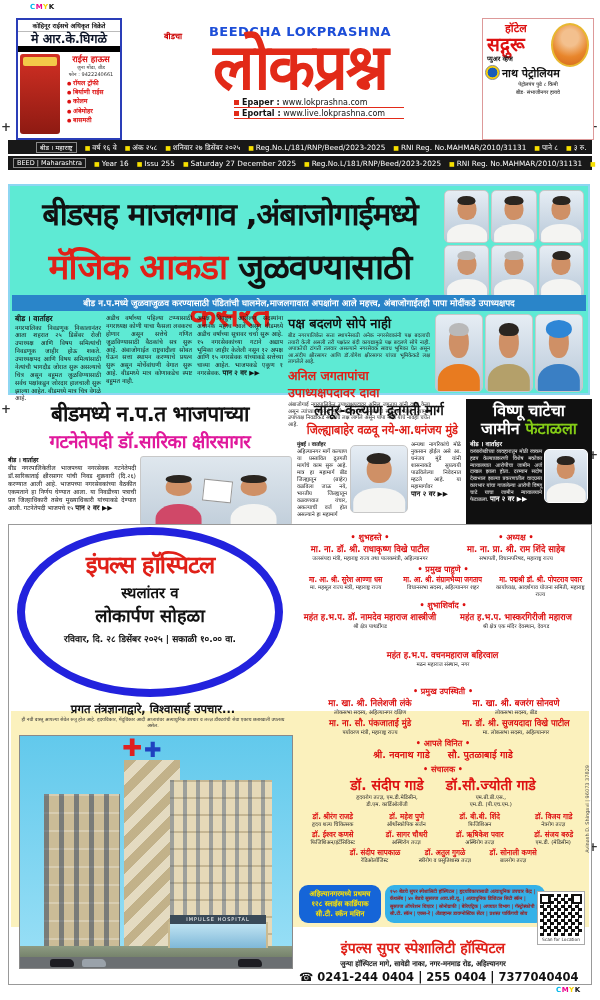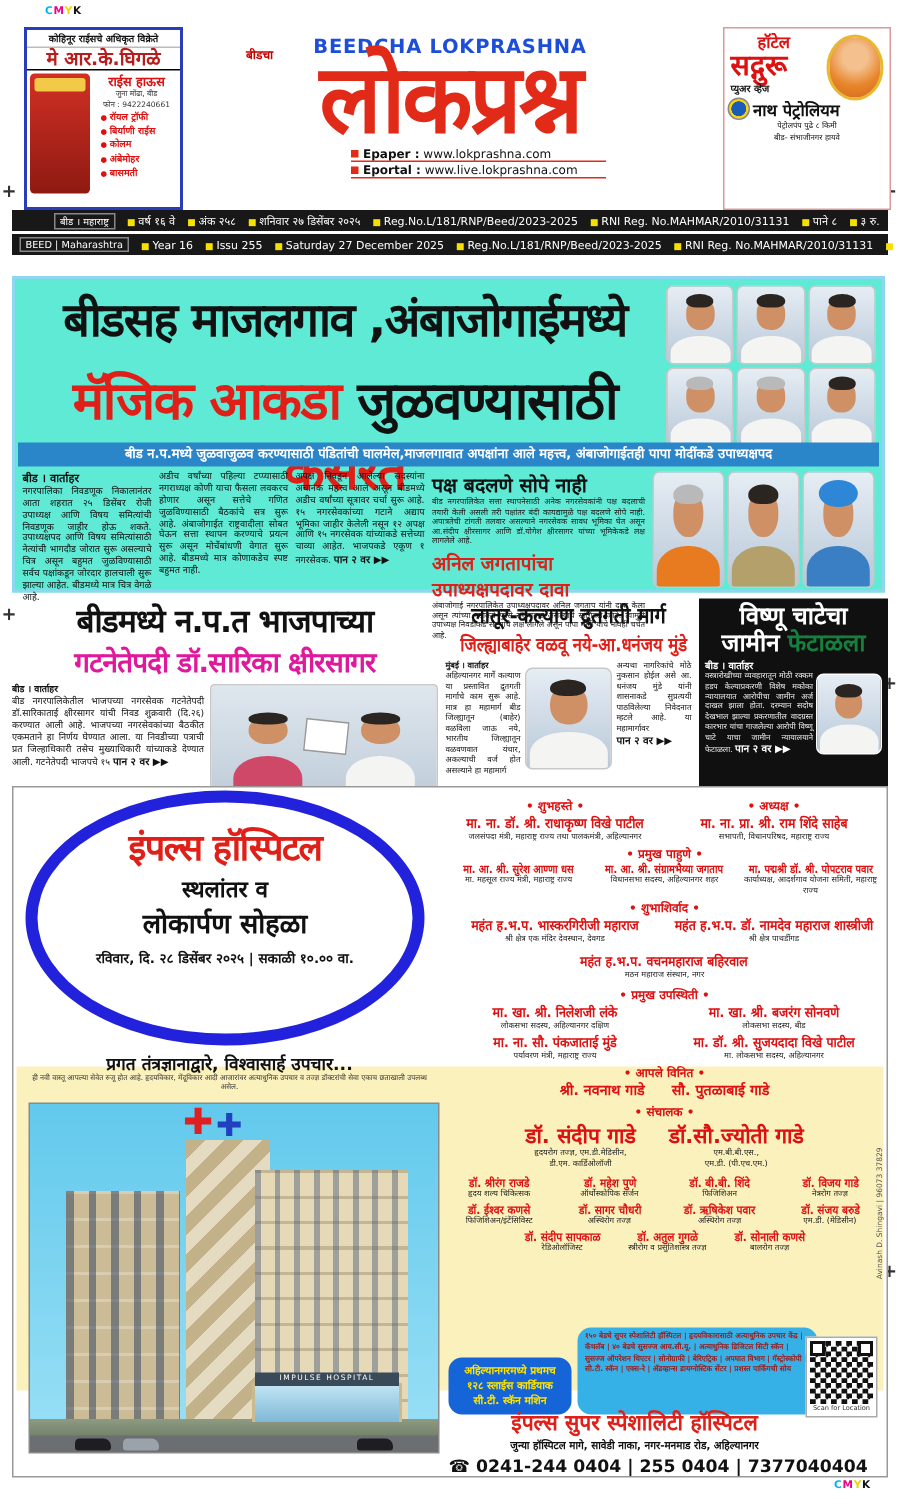--- a/index.html
+++ b/index.html
@@ -6,21 +6,21 @@
   .page{position:relative;width:600px;height:1000px;background:#fff;margin:0 auto;
         font-family:"DejaVu Sans",sans-serif;overflow:hidden;color:#111;}
   .crop{position:absolute;font-size:12px;color:#333;font-weight:bold;}
   .cmyk{position:absolute;font-size:7px;font-weight:bold;letter-spacing:.5px;}
   .cmyk span:nth-child(1){color:#00b7eb}.cmyk span:nth-child(2){color:#ec008c}
   .cmyk span:nth-child(3){color:#f7d000}.cmyk span:nth-child(4){color:#111}
 
   
   .left-ad{position:absolute;left:16px;top:18px;width:106px;height:122px;border:2px solid #2a3db8;background:#fff;box-sizing:border-box;}
   .la-tag{font-size:6.4px;font-weight:bold;text-align:center;padding:1px 0;border-bottom:1px solid #bbb;}
-  .la-name{color:#b91c1c;font-weight:bold;font-size:12.5px;text-align:center;border-bottom:1px solid #000000;line-height:1.15;}
+  .la-name{color:#0f172a;font-weight:bold;font-size:12.5px;text-align:center;border-bottom:6px solid #000000;line-height:1.15;}
   .la-row{display:flex;height:86px;}
   .bag{width:40px;height:80px;margin:2px;background:linear-gradient(#d23024,#8e1a12);border-radius:3px;position:relative;flex:none;}
   .bag::before{content:"";position:absolute;left:3px;top:3px;right:3px;height:9px;background:#f3c948;border-radius:2px;}
   .bag::after{content:"";position:absolute;left:5px;top:30px;right:5px;bottom:6px;border-radius:5px;
       background:#f3efe4 radial-gradient(circle at 30% 30%,#c03 1px,transparent 2px),
       radial-gradient(circle at 70% 60%,#2a2 1px,#f3efe4 2px);}
   .la-right{flex:1;padding:1px 2px;text-align:center;}
   .la-shop{color:#d11;font-weight:bold;font-size:8.5px;}
   .la-addr{font-size:5px;color:#333;line-height:1.25;}
   .la-items{margin-top:1px;text-align:left;padding-left:3px;}
@@ -103,21 +103,21 @@
   .s2-photo{flex:1;height:68px;}
   .story3{position:absolute;left:297px;top:399px;width:164px;height:119px;}
   .s3h1{font-size:14.5px;font-weight:900;text-align:center;white-space:nowrap;transform:scaleX(.92);transform-origin:center;}
   .s3h2{font-size:12.5px;font-weight:900;color:#e02018;text-align:center;white-space:nowrap;transform:scaleX(.88);transform-origin:center;margin-top:2px;}
   .s3-row{display:flex;gap:3px;margin-top:3px;}
   .s3-col{flex:1;font-size:5.4px;line-height:1.3;text-align:justify;}
   .s3-photo{width:56px;height:66px;flex:none;align-self:flex-start;margin-top:4px;}
   .story4{position:absolute;left:466px;top:399px;width:126px;height:135px;background:#101010;color:#fff;box-sizing:border-box;padding:3px 4px;}
   .s4h1{font-size:16px;font-weight:900;text-align:center;line-height:1.1;}
   .s4h2{font-size:16px;font-weight:900;text-align:center;line-height:1.1;}
-  .ylw{color:#15803d;}
+  .ylw{color:#84cc16;}
   .s4-date{font-size:6.4px;font-weight:bold;margin-top:2px;}
   .s4-photo{float:right;width:42px;height:52px;margin:1px 0 1px 2px;border:1px solid #fff;}
   .s4-body{font-size:5.2px;line-height:1.3;text-align:justify;color:#eee;}
   .s4 .more{color:#fff;}
 
   
   .ad{position:absolute;left:8px;top:524px;width:584px;height:461px;border:1px solid #999;box-sizing:border-box;background:#fff;}
   .ad-yellow{position:absolute;left:2px;right:2px;top:186px;height:216px;background:#fbf1bd;}
   .circle{position:absolute;left:8px;top:2px;width:266px;height:170px;border-radius:50%;border:8px solid #2222dd;background:#fff;
       box-sizing:border-box;text-align:center;z-index:3;padding-top:12px;}
@@ -159,21 +159,21 @@
   .host{color:#d11;font-weight:bold;font-size:9.5px;}
   .dirs{display:flex;justify-content:center;gap:22px;margin-top:1px;}
   .dir{text-align:center;}
   .dir .g-name{font-size:14px;}
   .docs{display:grid;grid-template-columns:repeat(4,1fr);gap:1px 2px;margin-top:4px;}
   .docs3{display:flex;justify-content:center;gap:16px;margin-top:2px;}
   .doc{text-align:center;min-width:0;}
   .doc .g-name{font-size:7.8px;transform:scaleX(.9);transform-origin:center;}
   .hl-row{position:absolute;left:290px;top:360px;width:246px;display:flex;gap:4px;z-index:3;}
   .hl-left{width:82px;flex:none;background:#1565d8;border-radius:9px;color:#ffe400;font-weight:bold;
-     font-size:7px;text-align:center;padding:4px 2px;line-height:1.45;box-sizing:border-box;margin-top:20px;}
+     font-size:7px;text-align:center;padding:4px 2px;line-height:1.45;box-sizing:border-box;}
   .hl-right{flex:1;background:#35b1e8;border-radius:9px;color:#9c1b1b;font-size:4.9px;line-height:1.5;
      padding:3px 5px;box-sizing:border-box;font-weight:bold;}
   .ad-footer{position:absolute;left:290px;top:412px;width:248px;text-align:center;z-index:3;}
   .f-name{color:#e02018;font-size:14.5px;font-weight:900;white-space:nowrap;transform:scaleX(.97);transform-origin:center;}
   .f-addr{font-size:7.2px;font-weight:bold;margin-top:1px;white-space:nowrap;transform:scaleX(.95);transform-origin:center;}
   .f-phone{font-size:11.5px;font-weight:900;margin-top:2px;white-space:nowrap;}
   .qr-wrap{position:absolute;right:6px;top:366px;width:48px;background:#fff;border:1px solid #aaa;padding:2px;text-align:center;z-index:3;box-sizing:border-box;}
   .qr{width:42px;height:42px;background:repeating-conic-gradient(#111 0% 25%,#fff 0% 50%);background-size:7px 7px;position:relative;}
   .qr::before,.qr::after{content:"";position:absolute;width:10px;height:10px;border:2.5px solid #111;background:#fff;box-sizing:border-box;}
   .qr::before{left:0;top:0;} .qr::after{right:0;top:0;}
@@ -408,29 +408,29 @@
             <div class="g-desc">विधानसभा सदस्य, अहिल्यानगर शहर</div>
           </div>
         <div class="g-col">
             <div class="g-name">मा. पद्मश्री डॉ. श्री. पोपटराव पवार</div>
             <div class="g-desc">कार्याध्यक्ष, आदर्शगाव योजना समिती, महाराष्ट्र राज्य</div>
           </div>
       </div>
       <div class="sec-h">• शुभाशिर्वाद •</div>
       <div class="g-row">
         <div class="g-col">
+            <div class="g-name">महंत ह.भ.प. डॉ. नामदेव महाराज शास्त्रीजी</div>
+            <div class="g-desc">श्री क्षेत्र पाथर्डीगड</div>
+          </div>
+        <div class="g-col">
             <div class="g-name">महंत ह.भ.प. भास्करगिरीजी महाराज</div>
             <div class="g-desc">श्री क्षेत्र एक मंदिर देवस्थान, देवगड</div>
           </div>
-        <div class="g-col">
-            <div class="g-name">महंत ह.भ.प. डॉ. नामदेव महाराज शास्त्रीजी</div>
-            <div class="g-desc">श्री क्षेत्र पाथर्डीगड</div>
-          </div>
-      </div>
-      <div class="g-col" style="width:60%;margin:4px auto;">
+      </div>
+      <div class="g-col" style="width:60%;margin:18px auto;">
           <div class="g-name">महंत ह.भ.प. वचनमहाराज बहिरवाल</div>
           <div class="g-desc">मठन महाराज संस्थान, नगर</div>
         </div>
       <div class="sec-h">• प्रमुख उपस्थिती •</div>
       <div class="g-row">
         <div class="g-col">
             <div class="g-name">मा. खा. श्री. निलेशजी लंके</div>
             <div class="g-desc">लोकसभा सदस्य, अहिल्यानगर दक्षिण</div>
           </div>
         <div class="g-col">

